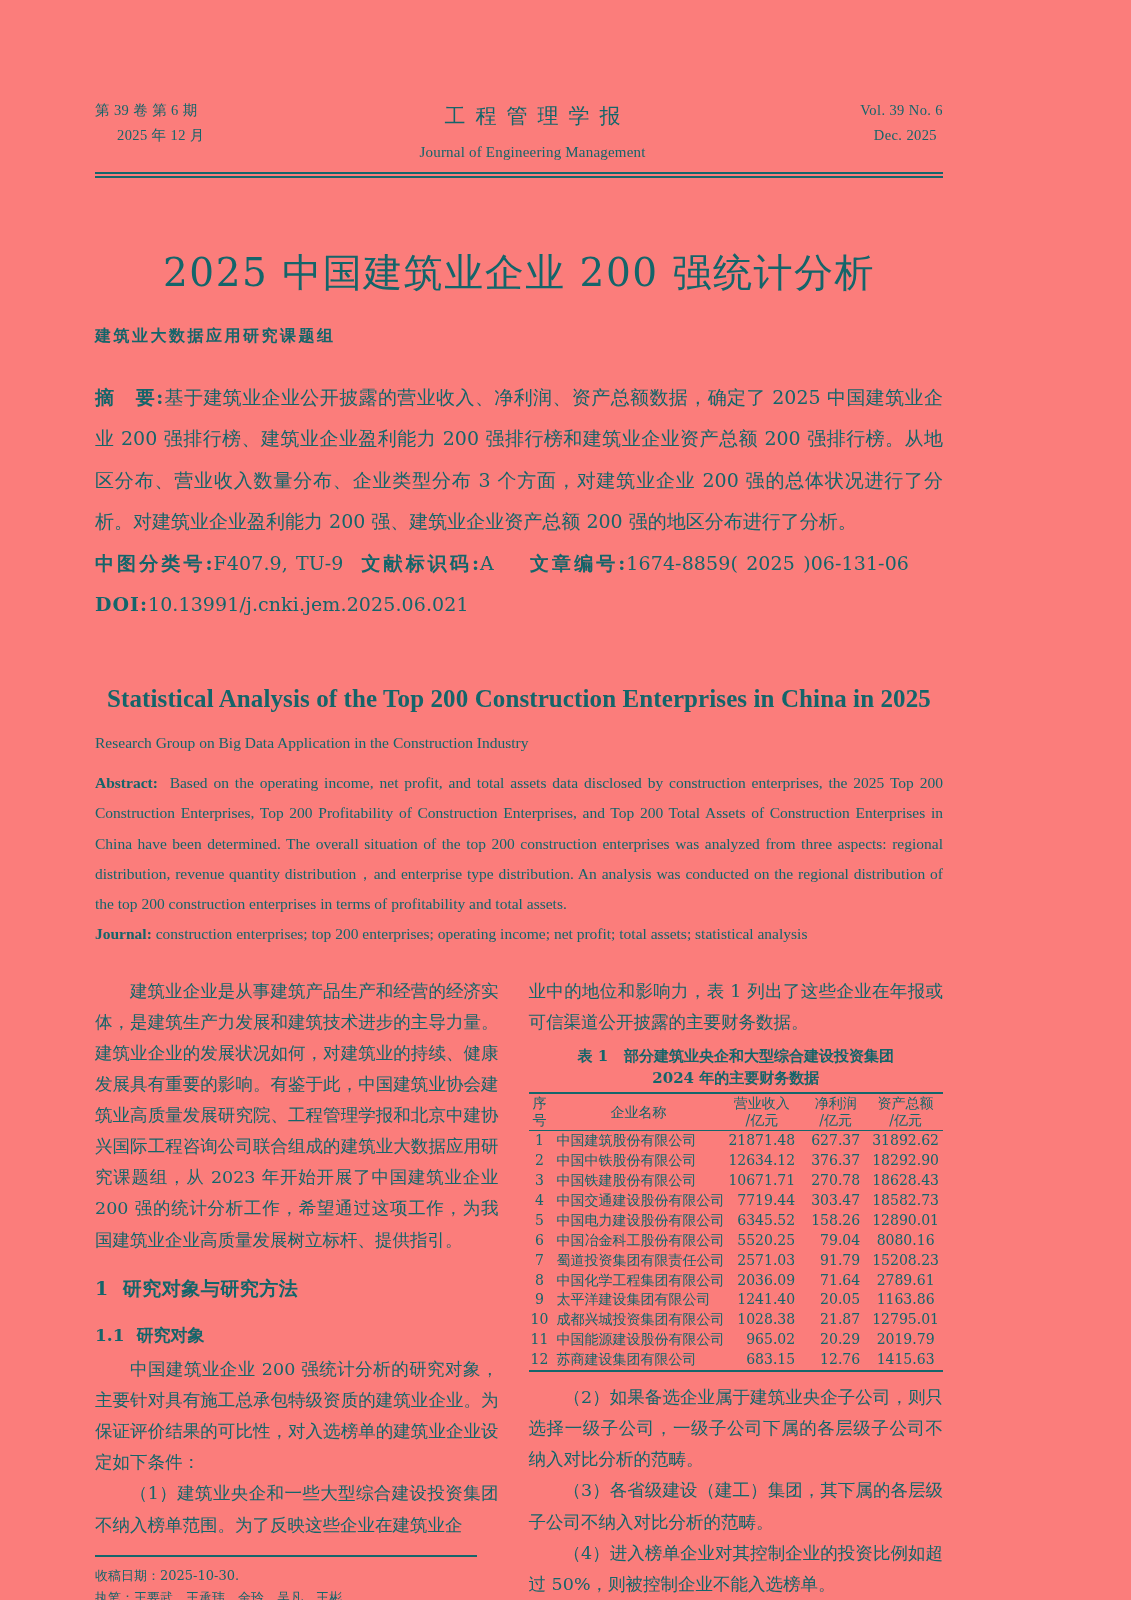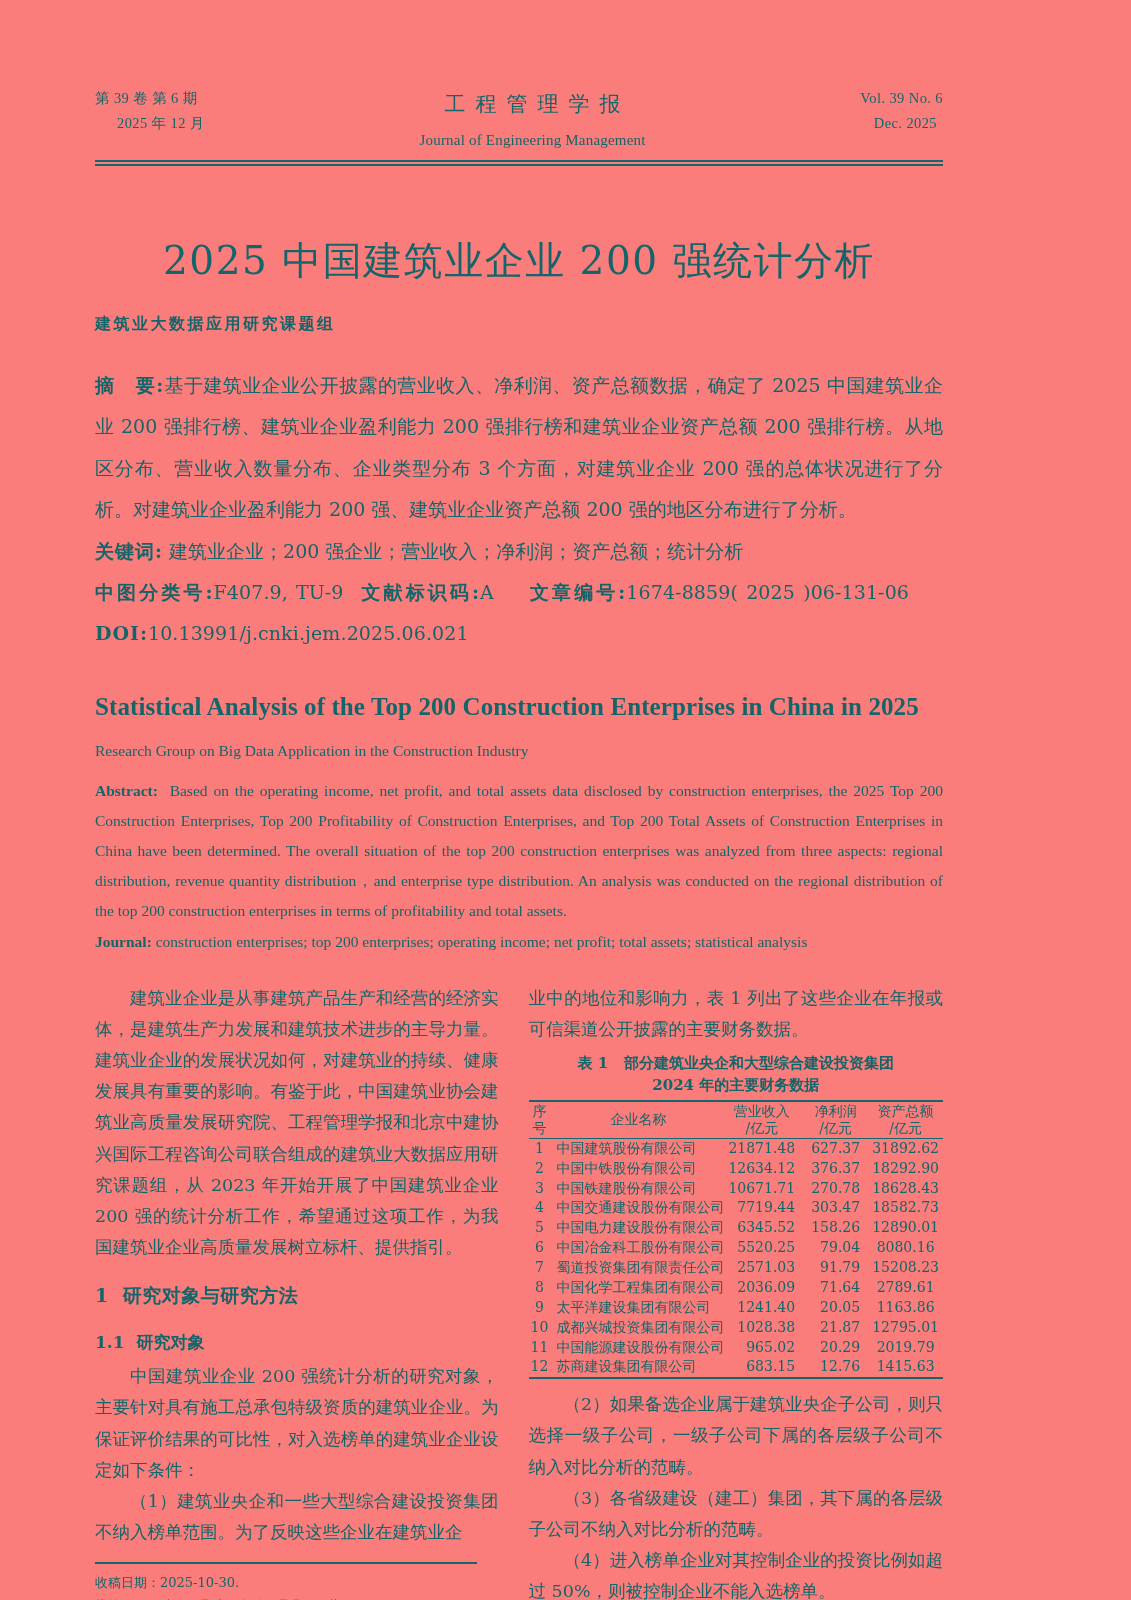--- a/index.html
+++ b/index.html
@@ -12,21 +12,21 @@
     background: #fb7d7b;
     font-family: "Liberation Serif", "DejaVu Serif", serif;
     color: #14656a;
     overflow: hidden;
   }
   .page {
     position: relative;
     width: 1038px;
     height: 1600px;
     box-sizing: border-box;
-    padding: 0 95px;
+    padding: 12px 95px;
   }
 
   
   .masthead {
     display: flex;
     align-items: flex-start;
     justify-content: space-between;
     padding-top: 86px;
   }
   .mast-col {
@@ -89,24 +89,24 @@
     font-weight: bold;
     letter-spacing: 1px;
   }
   .kw-line { margin-top: 2px; }
   .clc-line { margin-top: 4px; letter-spacing: .1px; }
   .clc-line .gap { display: inline-block; width: 16px; }
   .clc-line .gap-lg { display: inline-block; width: 34px; }
 
   
   .title-en {
-    text-align: left;
+    text-align: center;
     font-size: 25px;
     font-weight: bold;
-    margin-top: 38px;
+    margin-top: 60px;
     letter-spacing: .1px;
   }
   .author-en {
     font-size: 15.5px;
     margin-top: 14px;
   }
   .abs-en {
     margin-top: 16px;
     font-size: 15.5px;
     line-height: 1.95;
@@ -216,21 +216,20 @@
       <div class="mast-right-2">Dec. 2025</div>
     </div>
   </div>
   <div class="rule-double"></div>
 
   <h1 class="title-cn">2025 中国建筑业企业 200 强统计分析</h1>
   <div class="author-cn">建筑业大数据应用研究课题组</div>
 
   <div class="abs-block">
     <p><span class="abs-label">摘　要:</span><span>基于建筑业企业公开披露的营业收入、净利润、资产总额数据，确定了 2025 中国建筑业企业 200 强排行榜、建筑业企业盈利能力 200 强排行榜和建筑业企业资产总额 200 强排行榜。从地区分布、营业收入数量分布、企业类型分布 3 个方面，对建筑业企业 200 强的总体状况进行了分析。对建筑业企业盈利能力 200 强、建筑业企业资产总额 200 强的地区分布进行了分析。</span></p>
-    <p class="kw-line"><span class="abs-label">关键词:</span>&nbsp;<span>建筑业企业；200 强企业；营业收入；净利润；资产总额；统计分析</span></p>
     <p class="clc-line"><span class="abs-label">中图分类号:</span><span>F407.9, TU-9</span><span class="gap"></span><span class="abs-label">文献标识码:</span><span>A</span><span class="gap-lg"></span><span class="abs-label">文章编号:</span><span>1674-8859( 2025 )06-131-06</span><span class="gap-lg"></span><span class="abs-label">DOI:</span><span>10.13991/j.cnki.jem.2025.06.021</span></p>
   </div>
 
   <h2 class="title-en">Statistical Analysis of the Top 200 Construction Enterprises in China in 2025</h2>
   <div class="author-en">Research Group on Big Data Application in the Construction Industry</div>
 
   <div class="abs-en">
     <p><b>Abstract:</b>&nbsp;&nbsp;<span>Based on the operating income, net profit, and total assets data disclosed by construction enterprises, the 2025 Top 200 Construction Enterprises, Top 200 Profitability of Construction Enterprises, and Top 200 Total Assets of Construction Enterprises in China have been determined. The overall situation of the top 200 construction enterprises was analyzed from three aspects: regional distribution, revenue quantity distribution，and enterprise type distribution. An analysis was conducted on the regional distribution of the top 200 construction enterprises in terms of profitability and total assets.</span></p>
     <p class="kw-en"><b>Journal:</b>&nbsp;<span>construction enterprises; top 200 enterprises; operating income; net profit; total assets; statistical analysis</span></p>
   </div>

